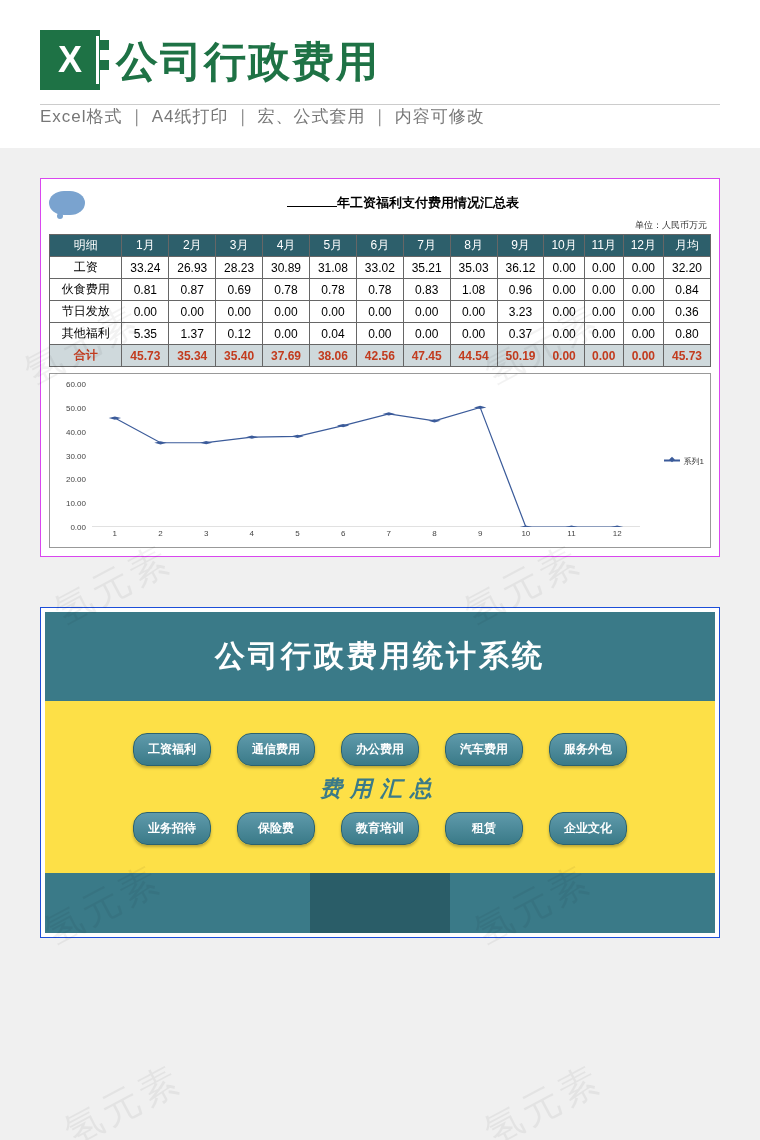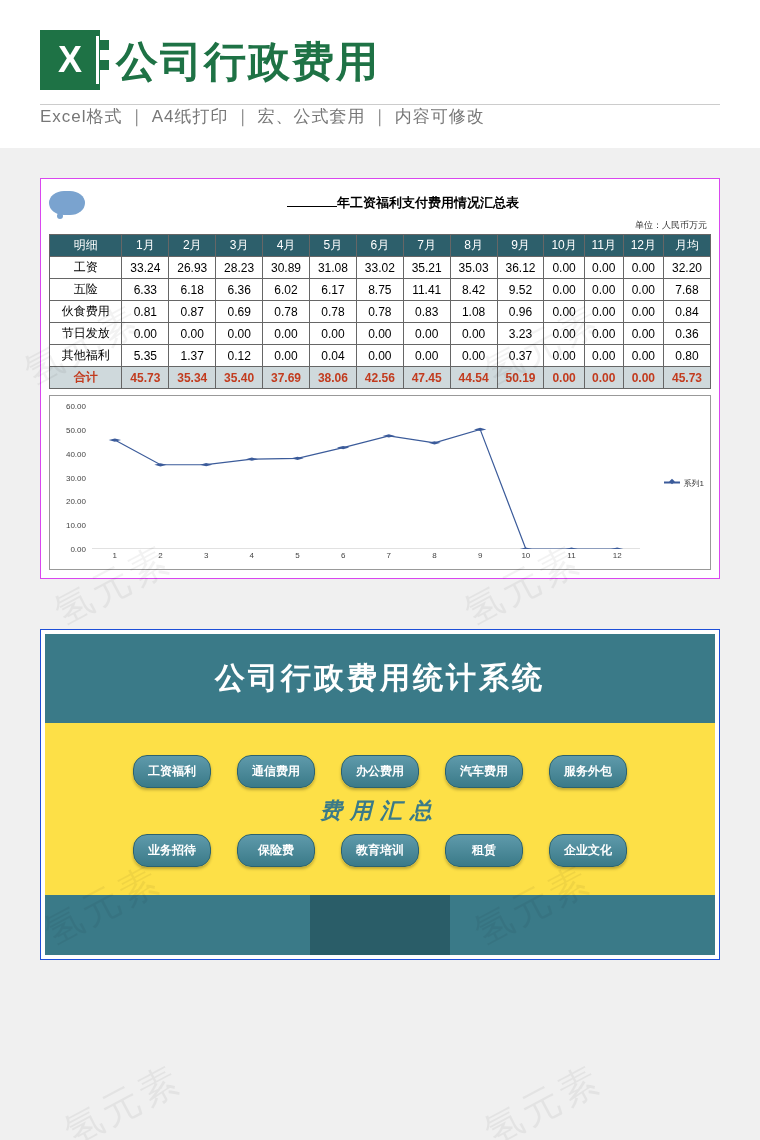--- a/index.html
+++ b/index.html
@@ -319,36 +319,20 @@
           <td>30.89</td>
           <td>31.08</td>
           <td>33.02</td>
           <td>35.21</td>
           <td>35.03</td>
           <td>36.12</td>
           <td>0.00</td>
           <td>0.00</td>
           <td>0.00</td>
           <td>32.20</td>
-        </tr>
-        <tr>
-          <td>五险</td>
-          <td>6.33</td>
-          <td>6.18</td>
-          <td>6.36</td>
-          <td>6.02</td>
-          <td>6.17</td>
-          <td>8.75</td>
-          <td>11.41</td>
-          <td>8.42</td>
-          <td>9.52</td>
-          <td>0.00</td>
-          <td>0.00</td>
-          <td>0.00</td>
-          <td>7.68</td>
         </tr>
         <tr>
           <td>伙食费用</td>
           <td>0.81</td>
           <td>0.87</td>
           <td>0.69</td>
           <td>0.78</td>
           <td>0.78</td>
           <td>0.78</td>
           <td>0.83</td>

